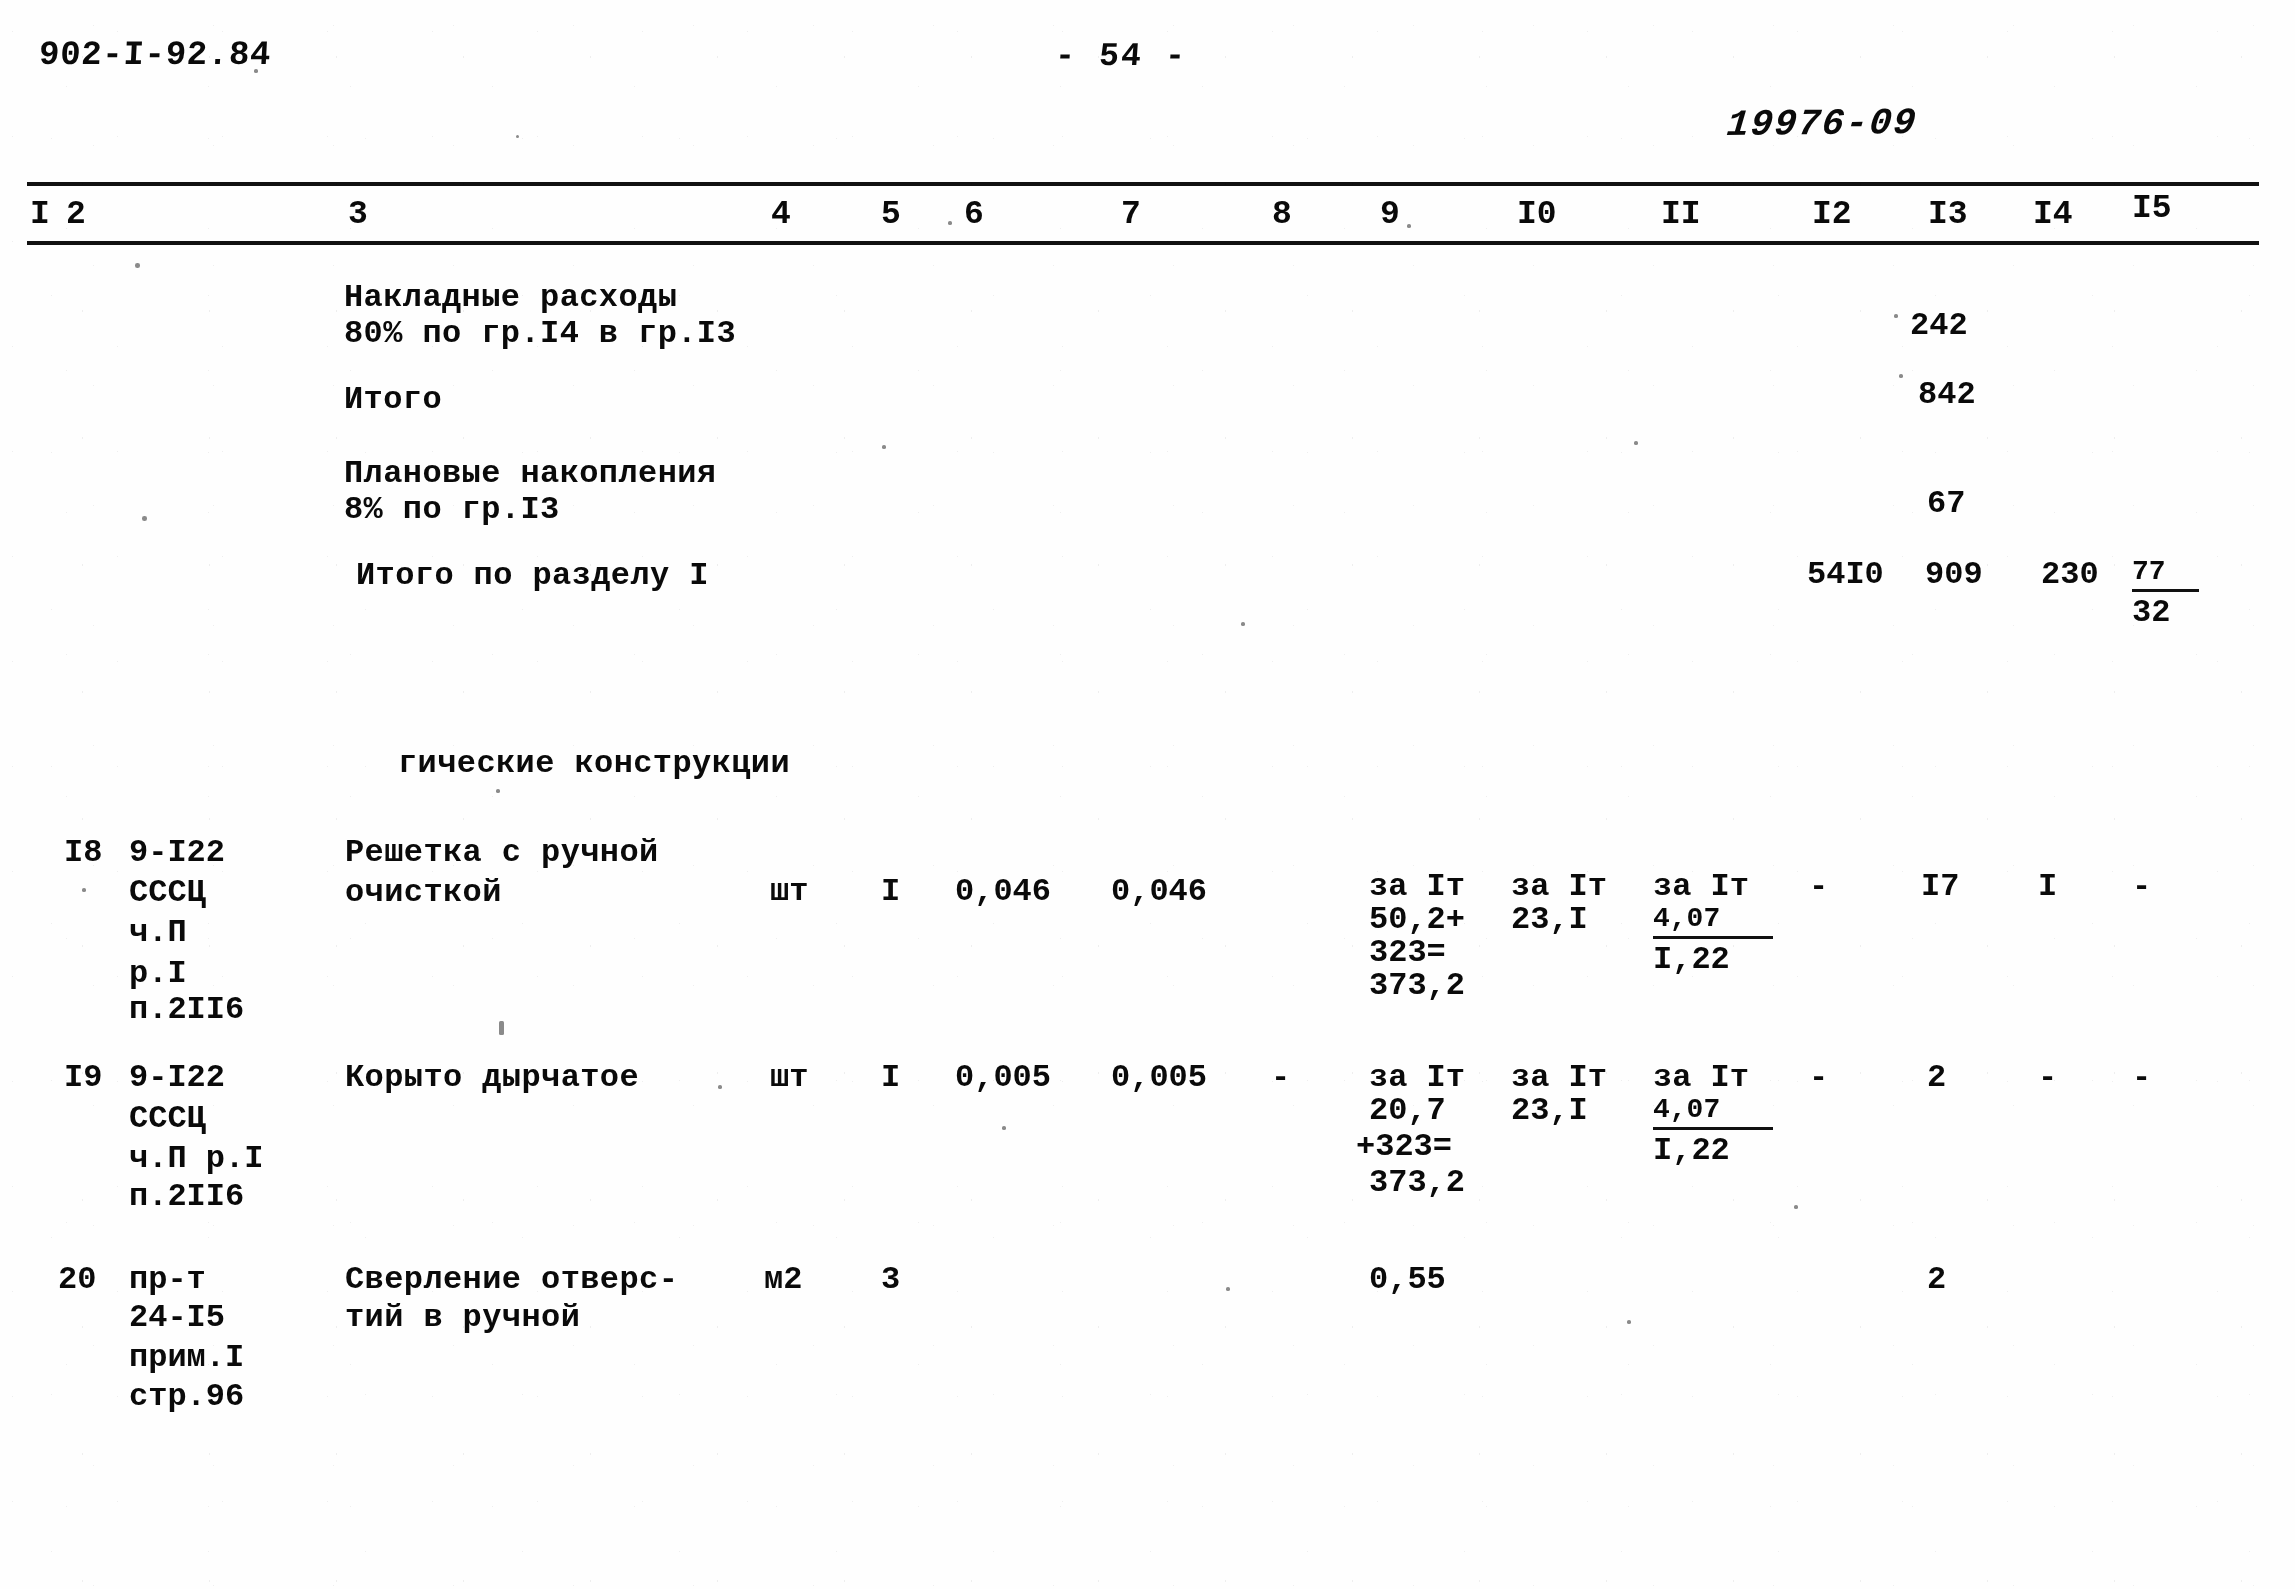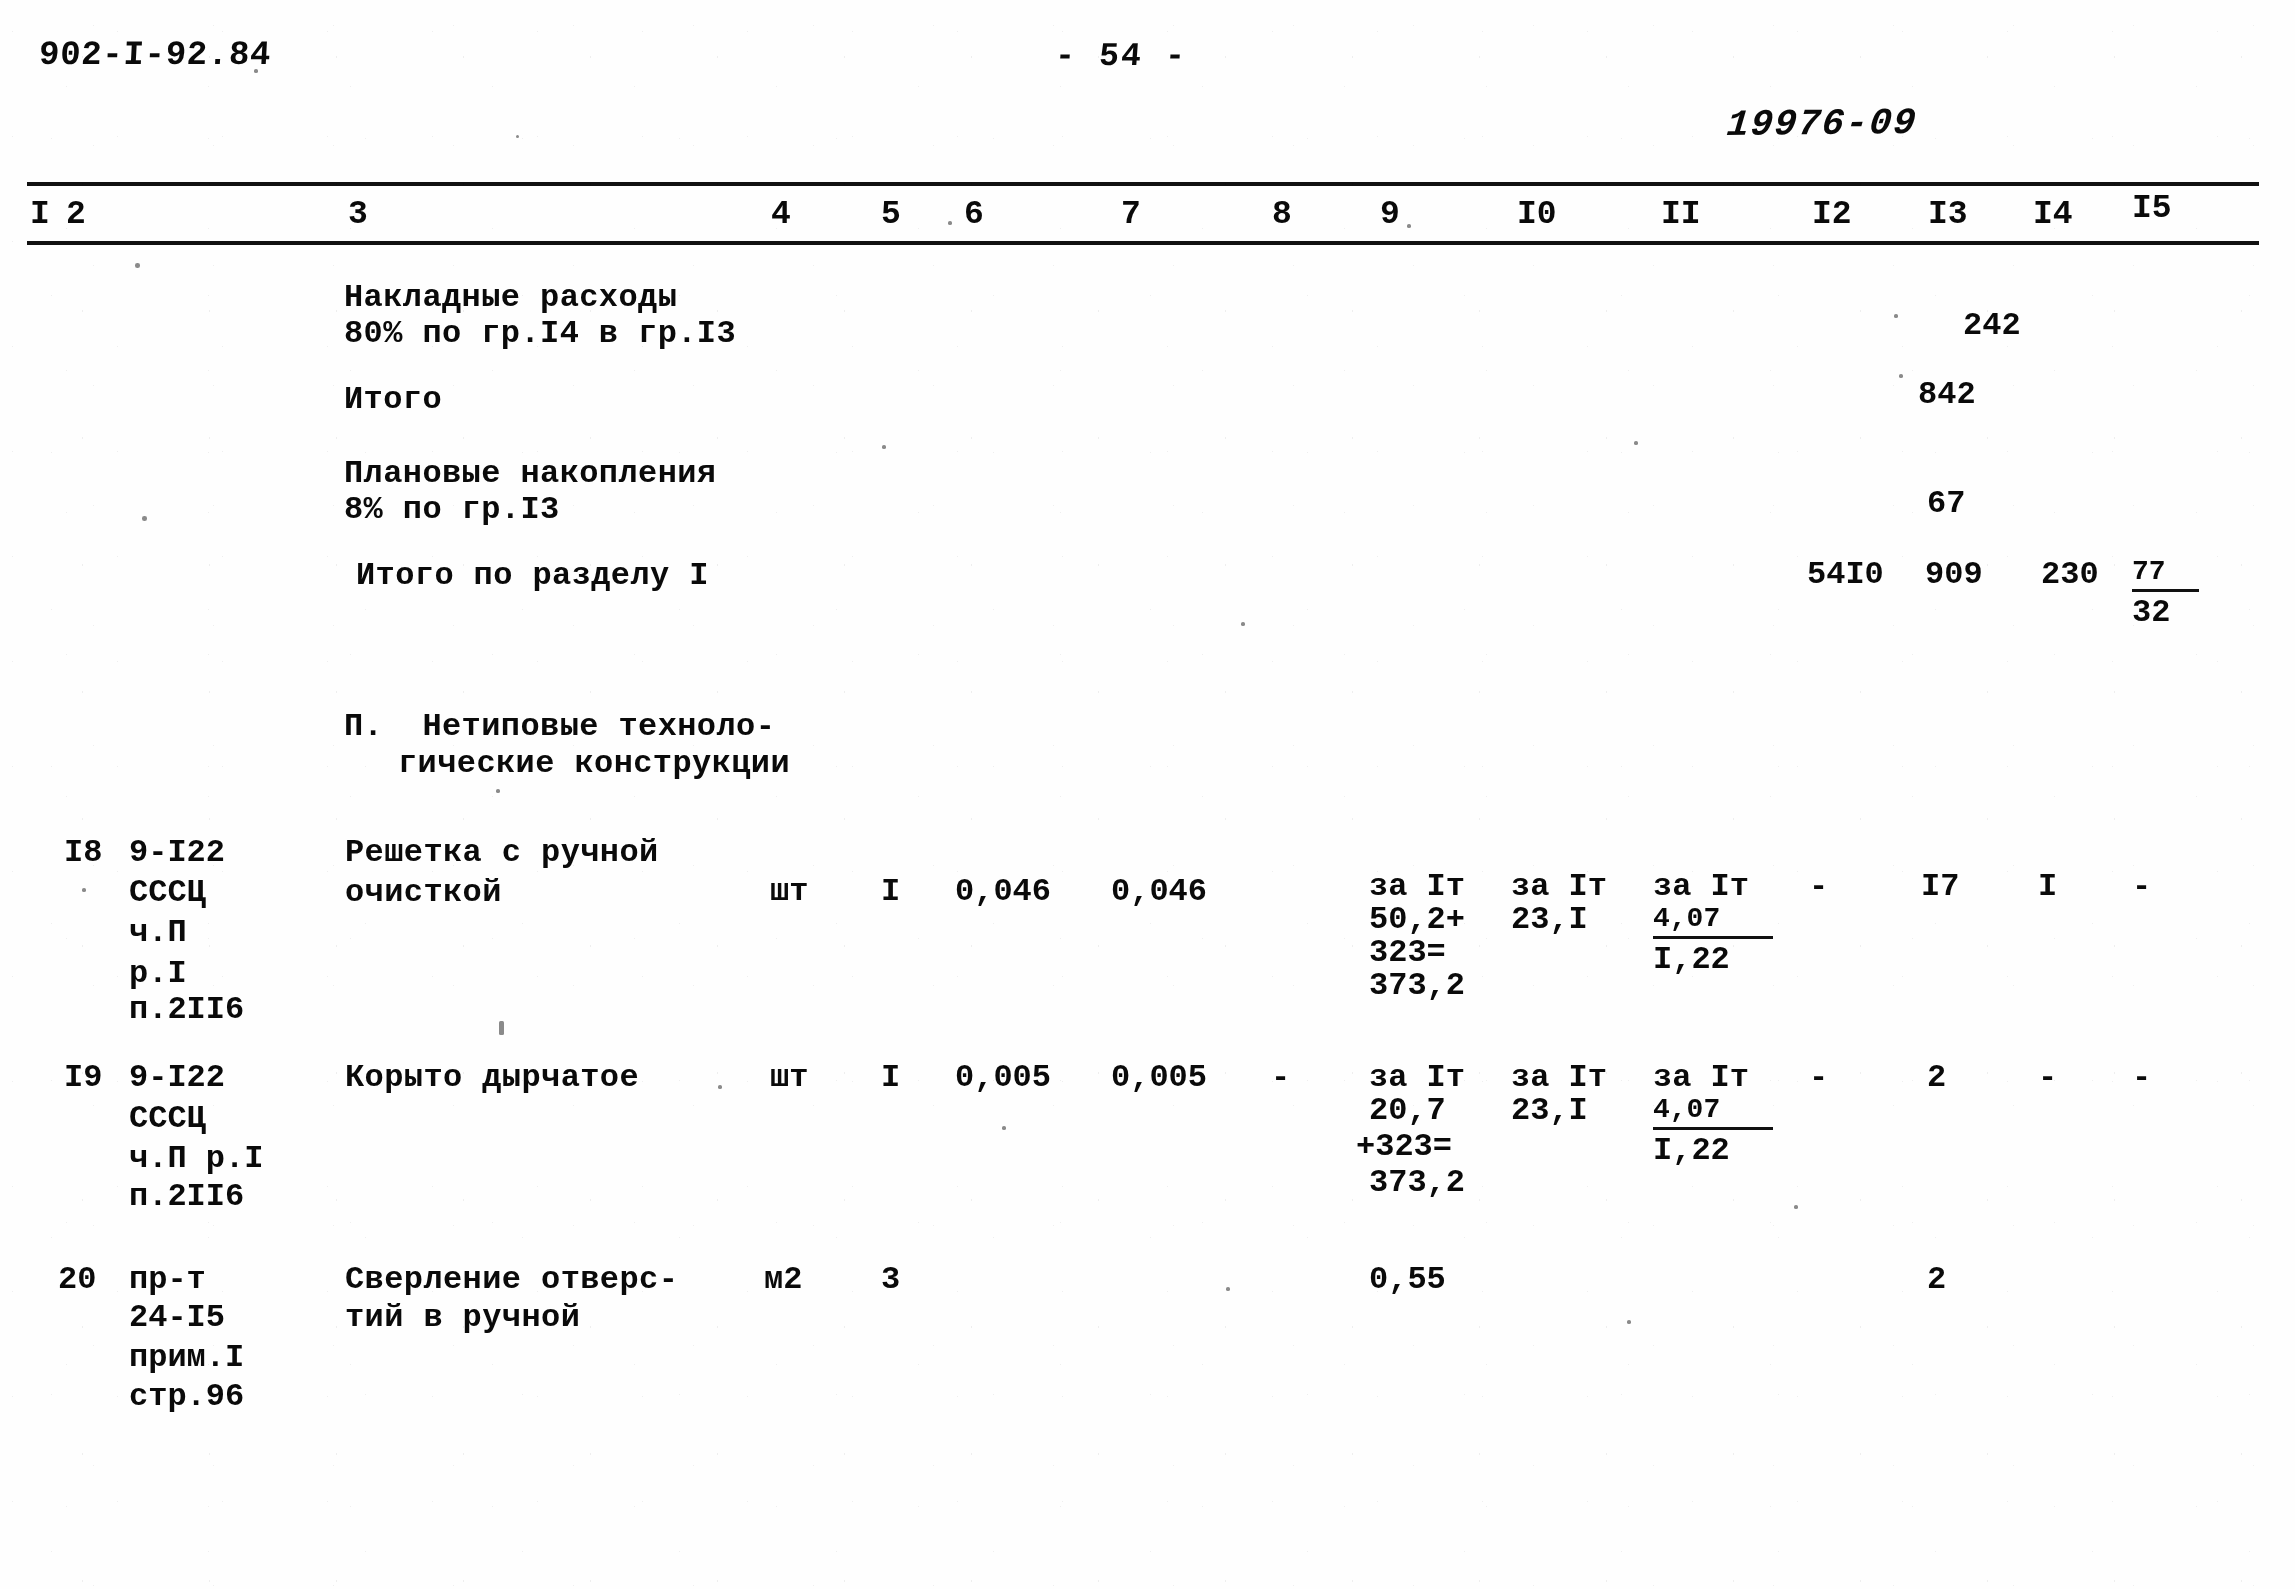--- a/index.html
+++ b/index.html
@@ -70,40 +70,39 @@
   <div class="t colhdr" style="left:1812px;top:197px;">I2</div>
   <div class="t colhdr" style="left:1928px;top:197px;">I3</div>
   <div class="t colhdr" style="left:2033px;top:197px;">I4</div>
   <div class="t colhdr" style="left:2132px;top:191px;">I5</div>
 
   <div class="rule" style="left:27px;top:182px;width:2232px;"></div>
   <div class="rule" style="left:27px;top:241px;width:2232px;"></div>
 
   <div class="t lbl" style="left:344px;top:281px;">Накладные расходы</div>
   <div class="t lbl" style="left:344px;top:317px;">80% по гр.I4 в гр.I3</div>
-  <div class="t num" style="left:1963px;top:309px;">242</div>
+  <div class="t num" style="left:1910px;top:309px;">242</div>
 
   <div class="t lbl" style="left:344px;top:383px;">Итого</div>
   <div class="t num" style="left:1918px;top:378px;">842</div>
 
   <div class="t lbl" style="left:344px;top:457px;">Плановые накопления</div>
   <div class="t lbl" style="left:344px;top:493px;">8% по гр.I3</div>
   <div class="t num" style="left:1927px;top:487px;">67</div>
 
   <div class="t lbl" style="left:356px;top:559px;">Итого по разделу I</div>
   <div class="t num" style="left:1807px;top:558px;">54I0</div>
   <div class="t num" style="left:1925px;top:558px;">909</div>
   <div class="t num" style="left:2041px;top:558px;">230</div>
   <div class="frac" style="left:2132px;top:556px;width:67px;">
     <span class="top">77</span>
     <span class="bar"></span>
     <span class="bot">32</span>
   </div>
 
-  <div class="t lbl" style="left:344px;top:710px;">П.  Нетиповые техноло-</div>
   <div class="t lbl" style="left:398px;top:747px;">гические конструкции</div>
 
   <div class="t cell" style="left:64px;top:836px;">I8</div>
 
   <div class="t cell" style="left:129px;top:836px;">9-I22</div>
   <div class="t cell" style="left:129px;top:876px;">СССЦ</div>
   <div class="t cell" style="left:129px;top:916px;">ч.П</div>
   <div class="t cell" style="left:129px;top:957px;">р.I</div>
   <div class="t cell" style="left:129px;top:993px;">п.2II6</div>
 

